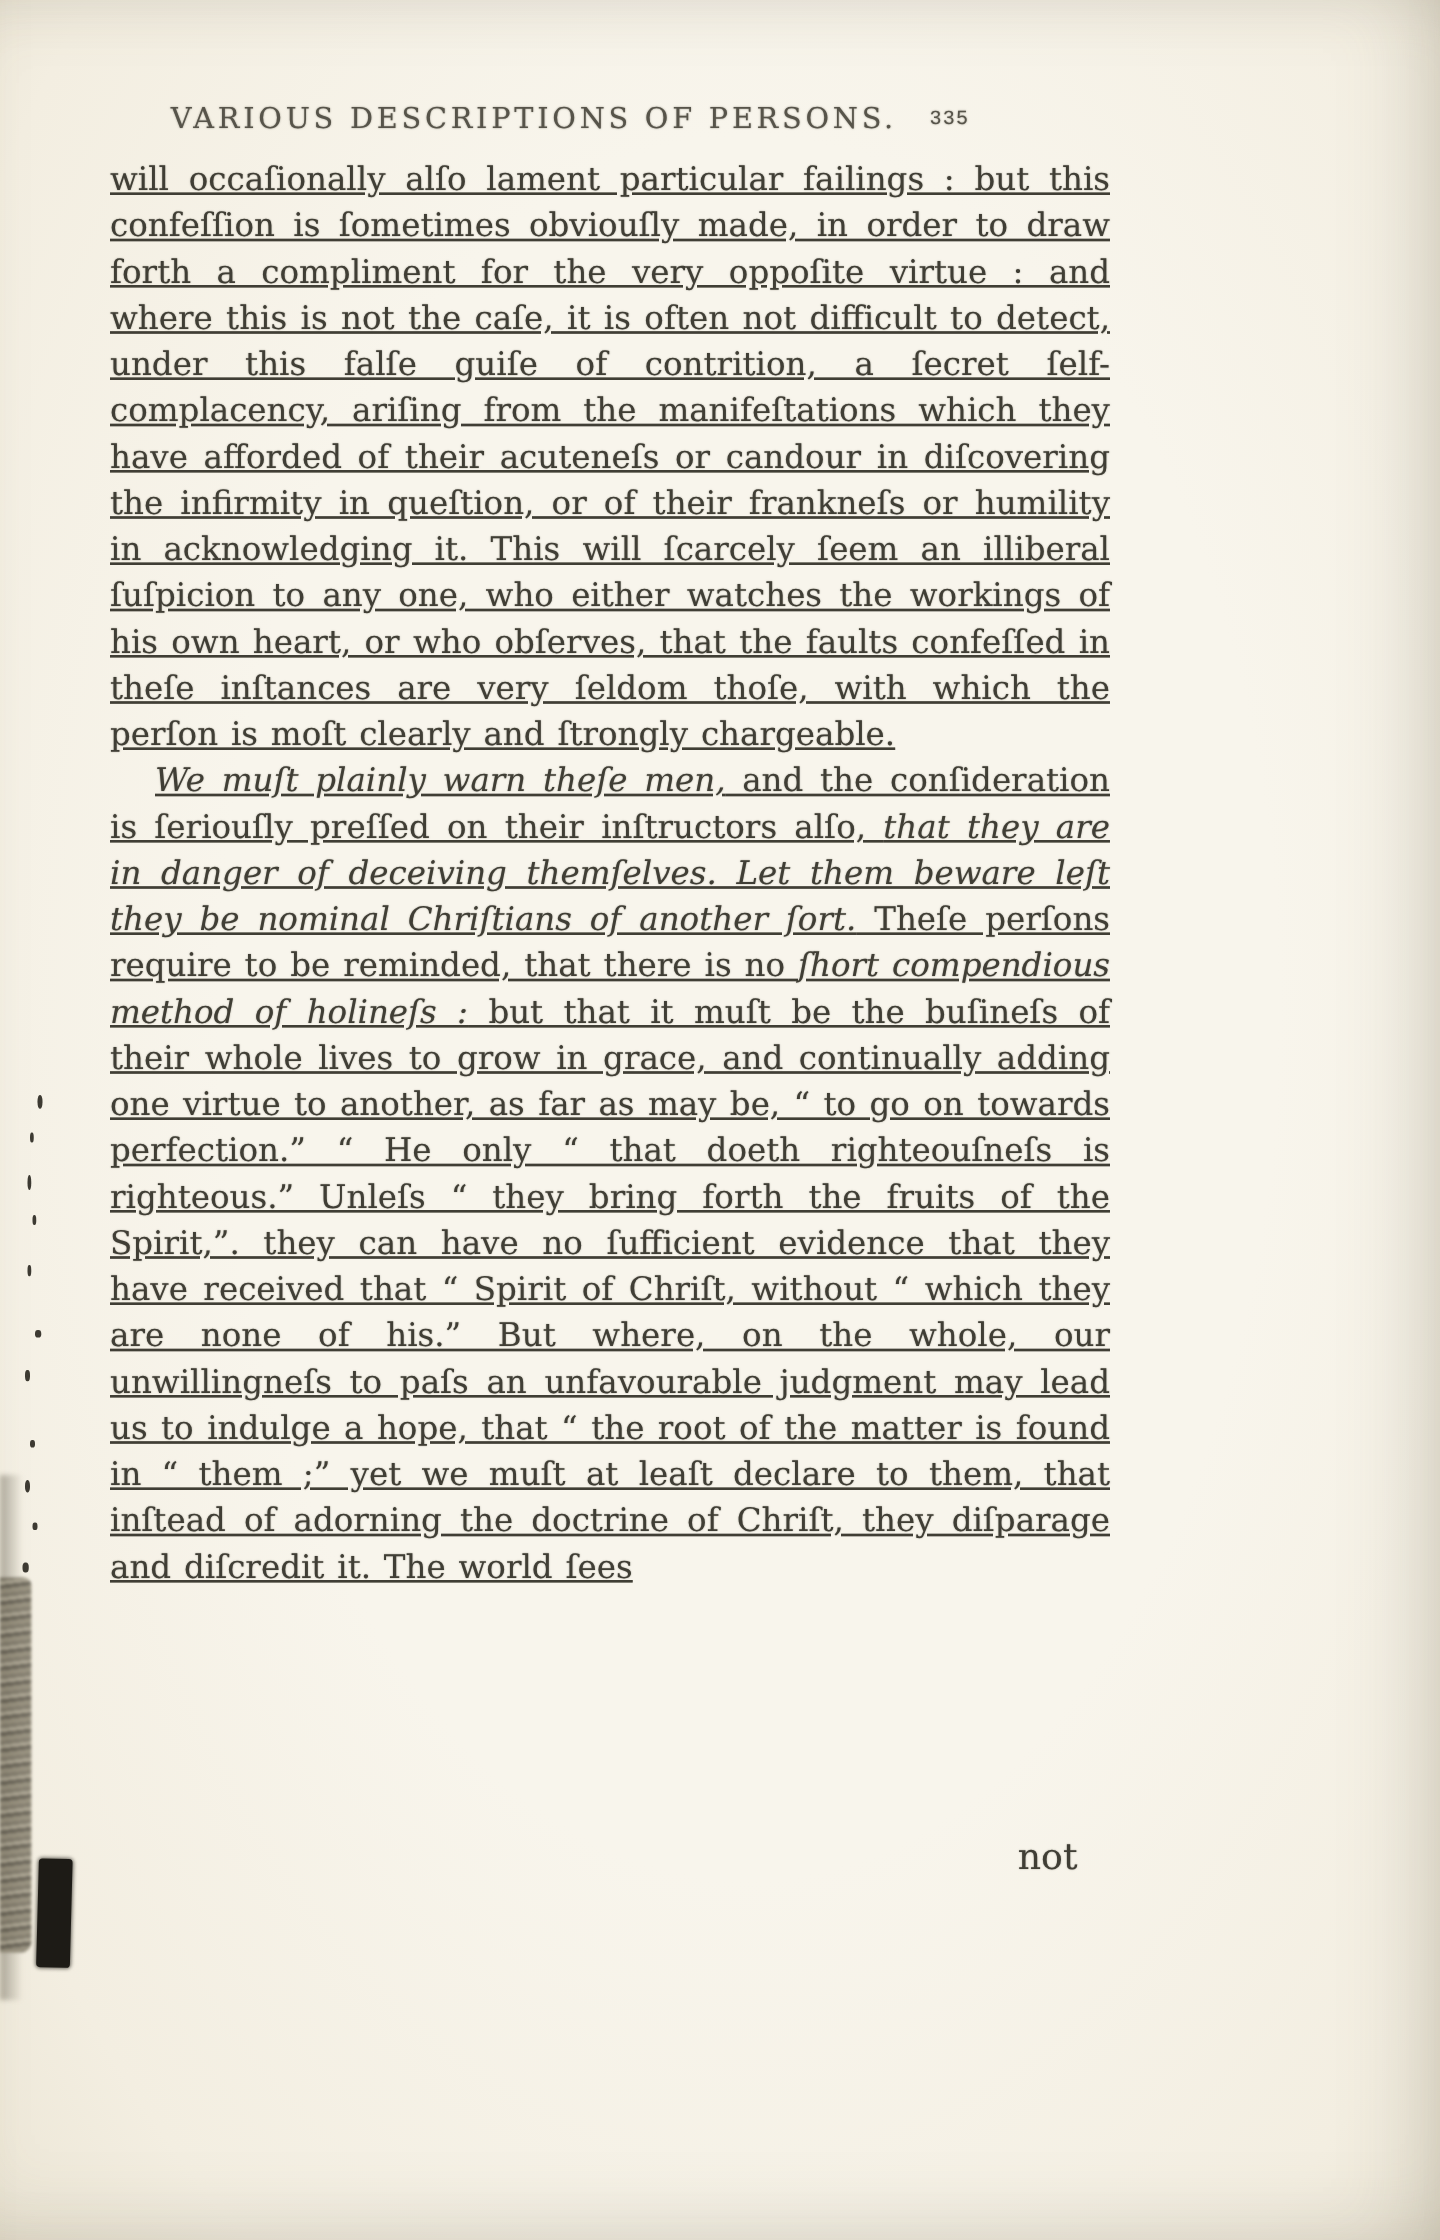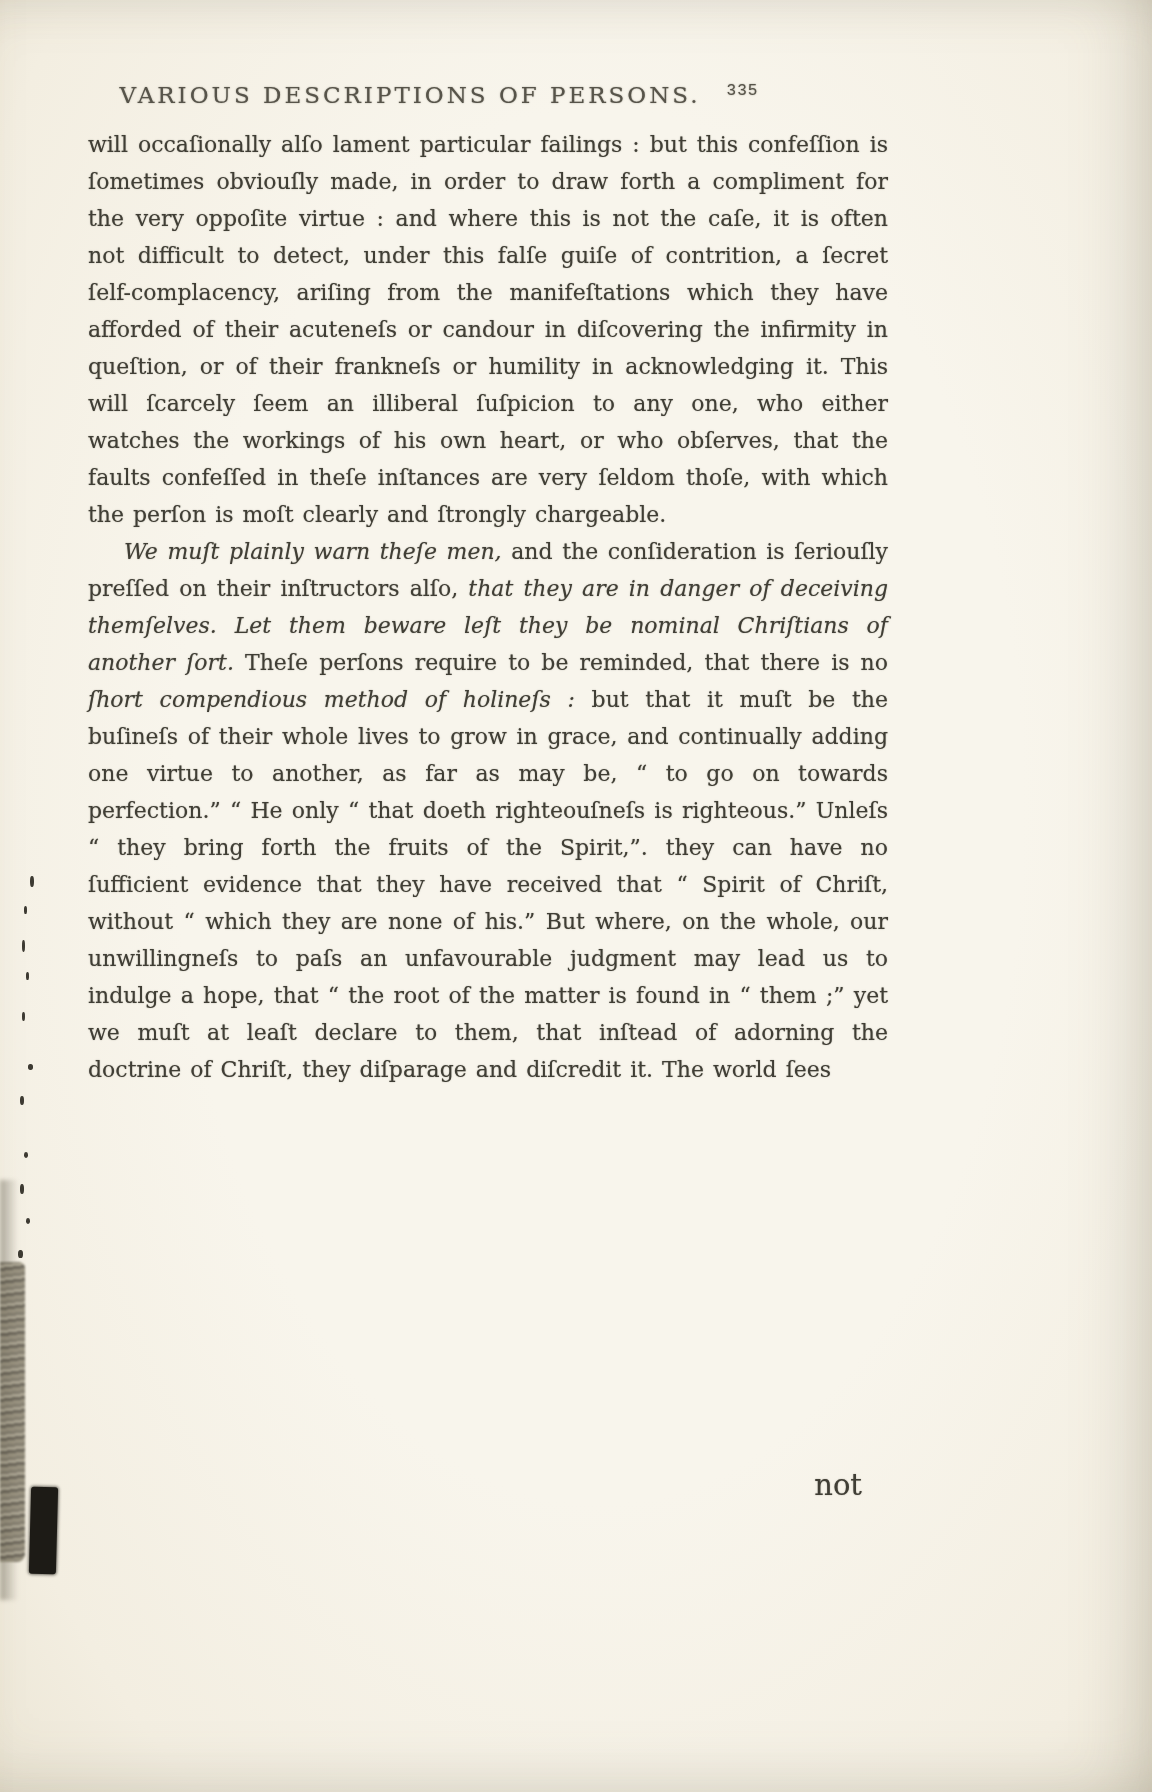--- a/index.html
+++ b/index.html
@@ -18,50 +18,51 @@
     position: absolute;
     inset: 0;
     background: radial-gradient(ellipse at 52% 45%, #f8f5ec 50%, #f3eee1 85%, #ece6d6 100%);
     box-shadow: inset -45px 0 70px -35px rgba(120,110,88,0.28),
                 inset 0 -45px 70px -45px rgba(120,110,88,0.22),
                 inset 0 40px 60px -45px rgba(120,110,88,0.18);
   }
   .running-header {
     position: absolute;
     top: 82px;
-    left: 87px;
+    left: 104px;
     width: 704px;
     display: flex;
     justify-content: center;
-    align-items: flex-start;
+    align-items: center;
     gap: 26px;
     color: #57544a;
     font-size: 23px;
     letter-spacing: 3px;
     white-space: nowrap;
     filter: blur(0.5px);
     text-shadow: 0 0 1.5px rgba(80,76,64,0.6);
   }
   .pagenum {
     font-size: 16px;
     letter-spacing: 1px;
     font-family: Liberation Mono, monospace;
   }
   .body-text {
     position: absolute;
     top: 126px;
     left: 88px;
     width: 800px;
-    font-size: 22px;
+    font-size: 26px;
     line-height: 37px;
     text-align: justify;
     word-spacing: 2px;
     color: var(--ink, #403e35);
     filter: blur(0.4px);
     text-shadow: 0 0 1.2px rgba(60,58,48,0.55);
+    text-decoration: underline;
   }
   .para { margin: 0; }
   .para.indent { text-indent: 36px; }
   .italic { font-style: italic; }
   .catchword {
     position: absolute;
     top: 1468px;
     left: 104px;
     width: 758px;
     text-align: right;

